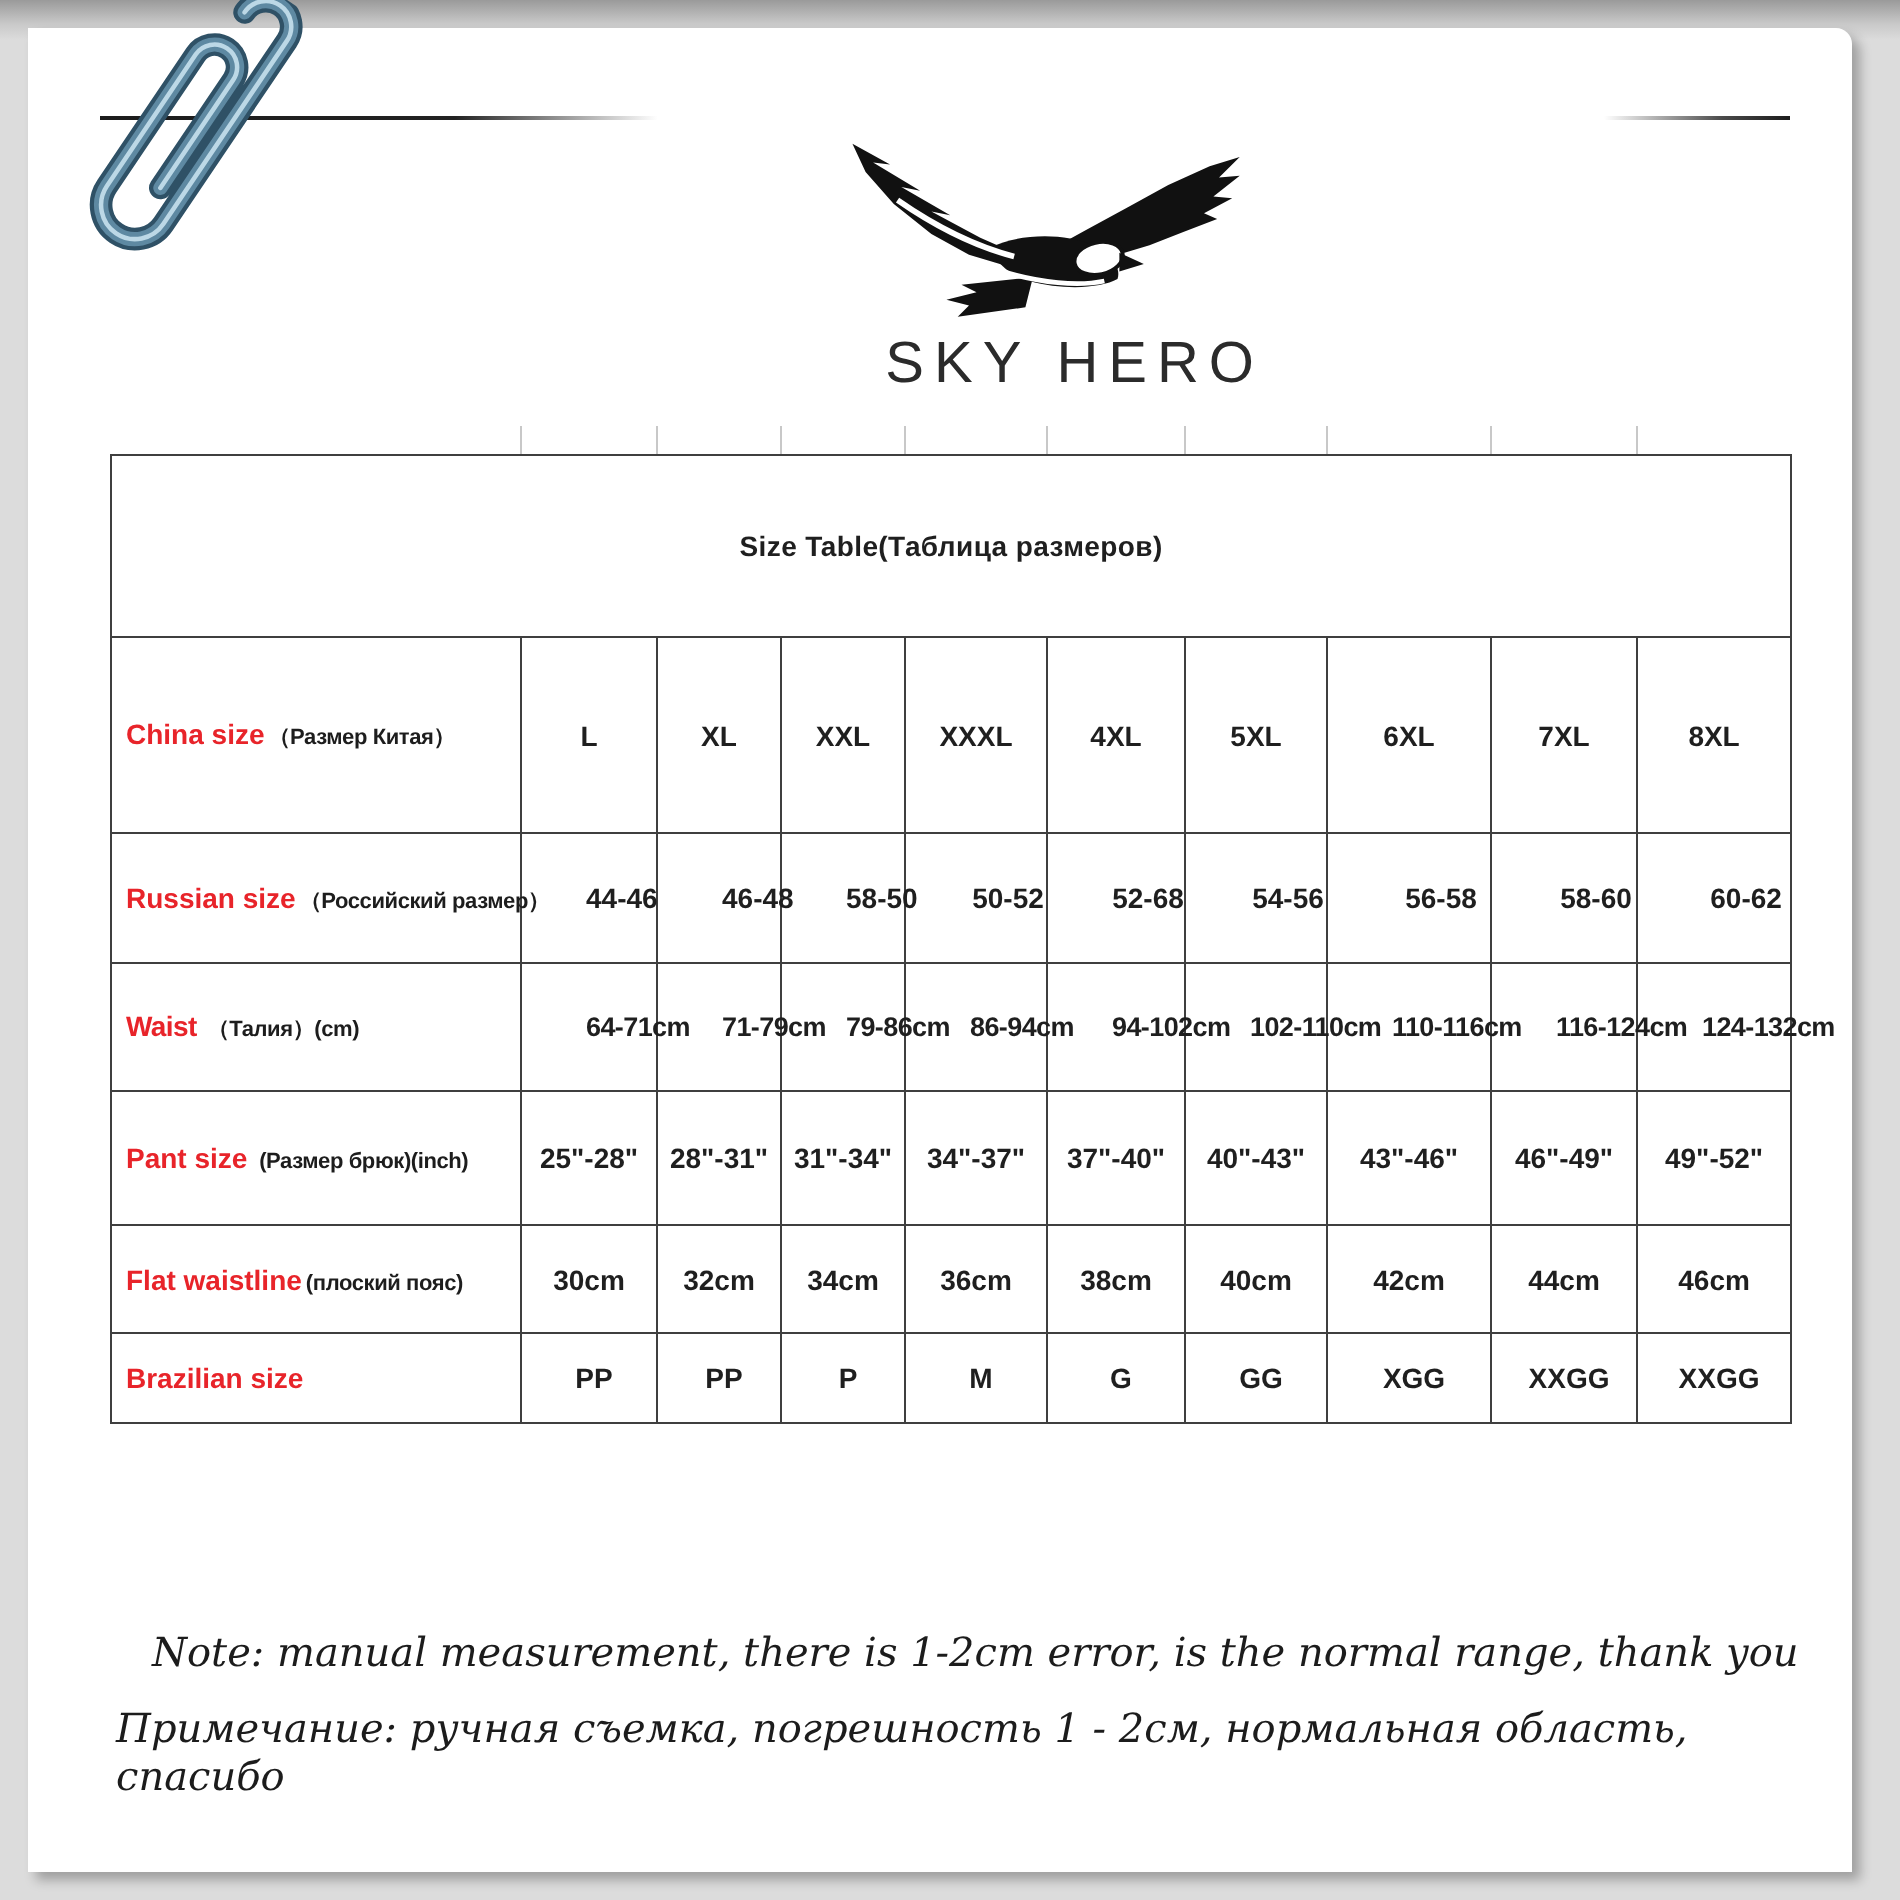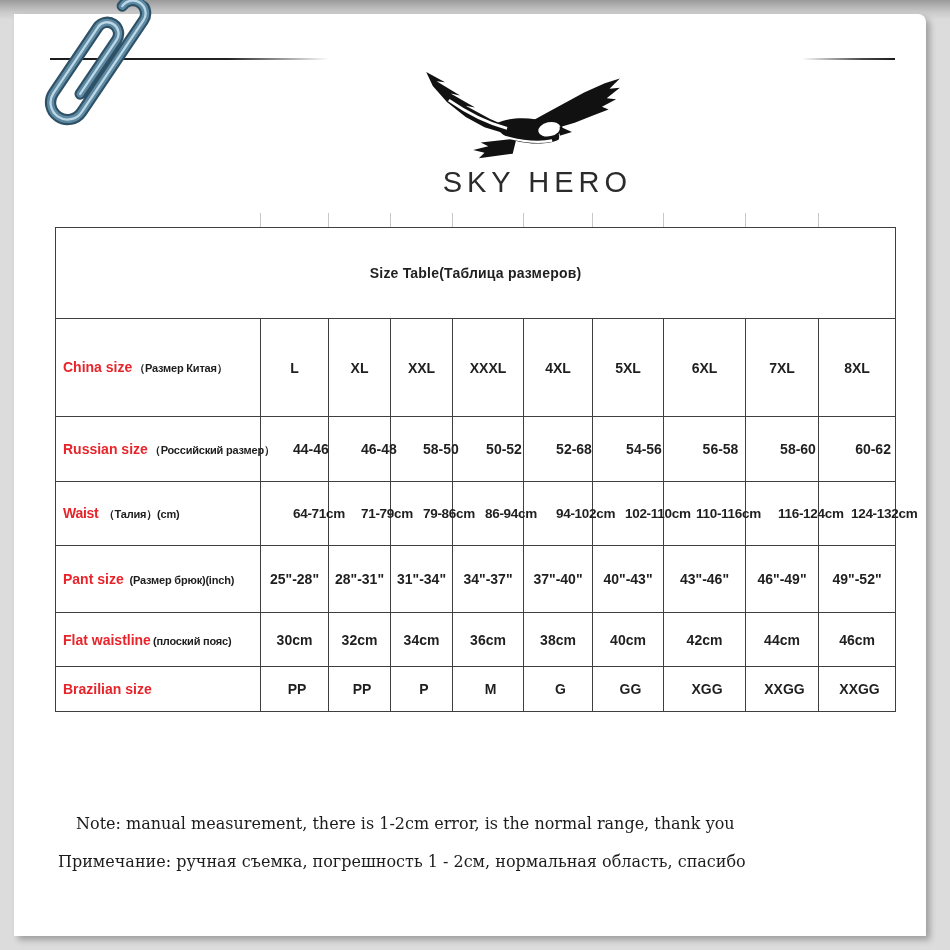--- a/index.html
+++ b/index.html
@@ -52,21 +52,21 @@
   tr.r-waist  td{height:63px;font-size:13.5px;letter-spacing:-0.3px;padding-left:32px;}
   tr.r-pant   td{height:66px;}
   tr.r-flat   td{height:53px;text-align:center;}
   tr.r-braz   td{height:44px;text-align:center;padding-left:5px;}
   td.lbl{text-align:left !important;padding-left:7px !important;}
   td.lbl .red{color:#e8242a;font-size:14px;font-weight:bold;}
   td.lbl .sub{color:#1d1d1d;font-size:11px;font-weight:bold;margin-left:2px;letter-spacing:-0.2px;}
   
   .note{
     position:absolute;margin:0;color:#1c1c1c;
-    font-family:"DejaVu Serif", serif;font-size:16px;
+    font-family:"DejaVu Serif", serif;font-style:italic;font-size:20px;
   }
   .note-en{left:62px;top:800px;}
   .note-ru{left:44px;top:838px;}
 </style>
 </head>
 <body>
 
 <div class="photo">
   <div class="edge-top"></div>
 

